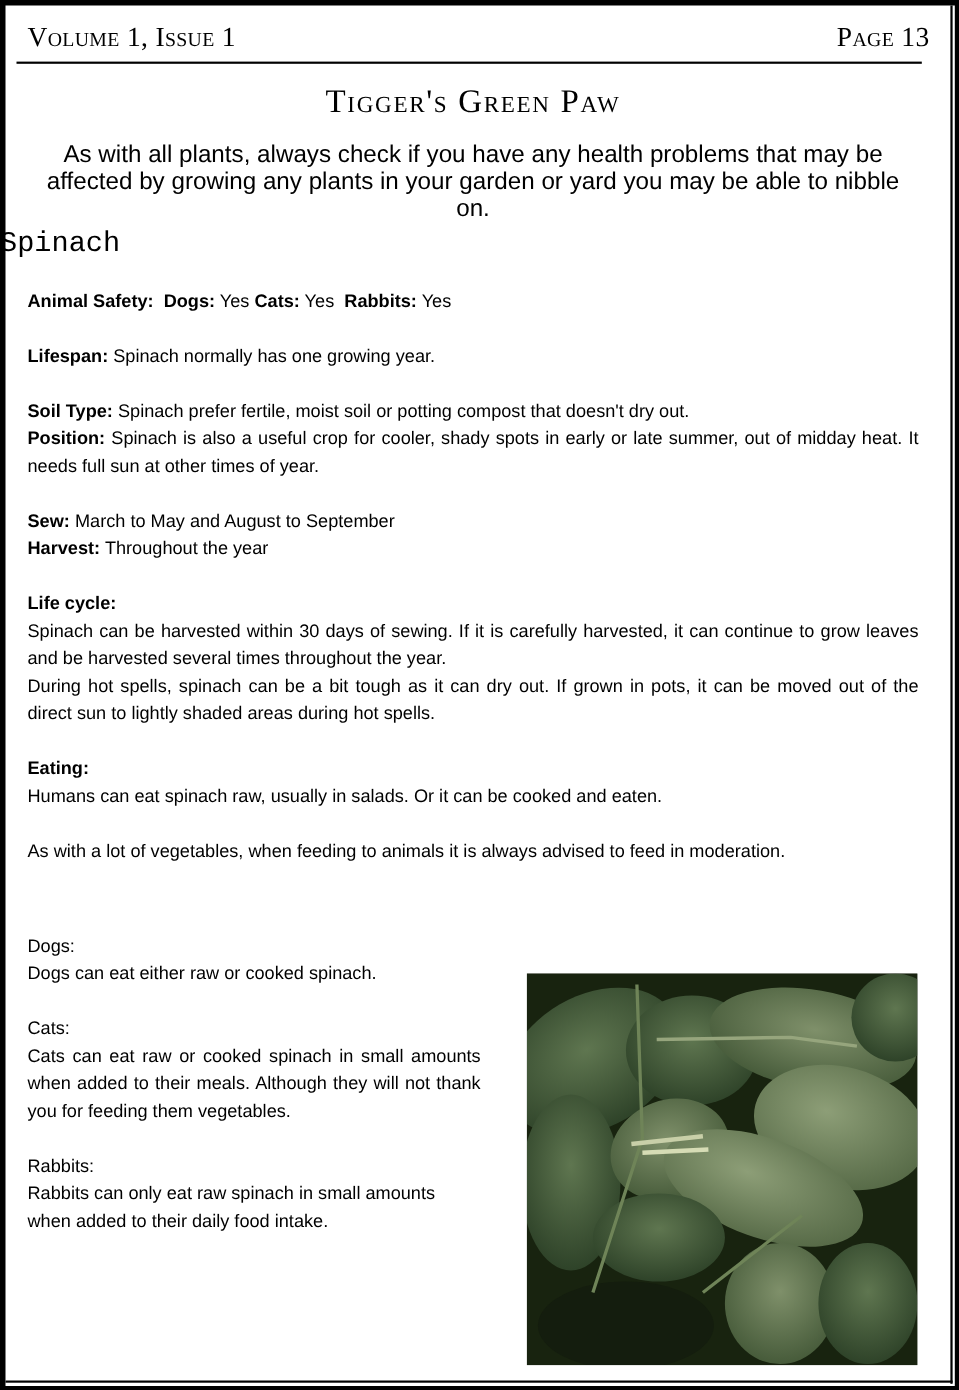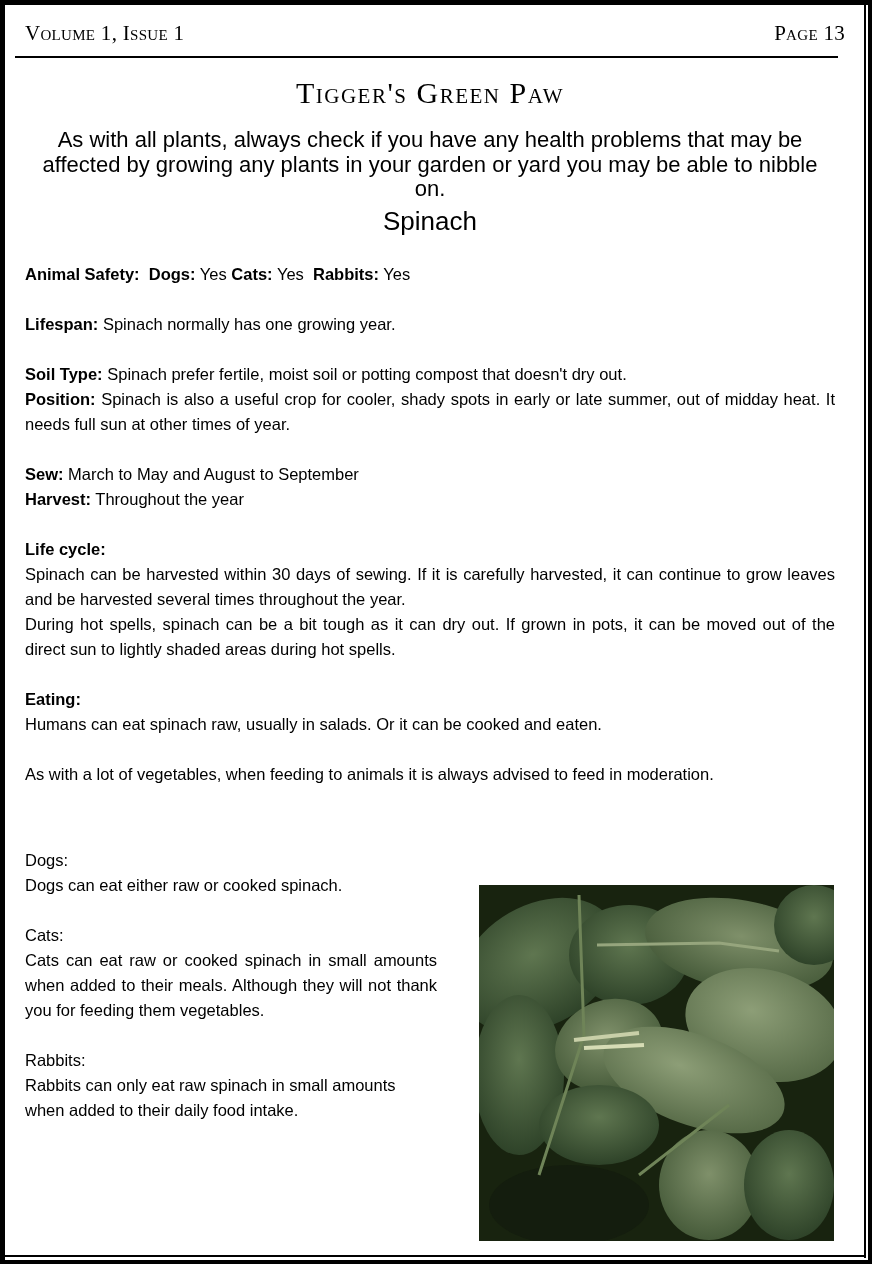--- a/index.html
+++ b/index.html
@@ -16,37 +16,38 @@
     .frame-inner-bottom {
       position: absolute; left: 5px; top: 1255px; width: 861px; height: 2px; background: #000;
     }
     .page {
       position: absolute; left: 0; top: 0; width: 872px; height: 1264px;
       font-family: "Liberation Sans", sans-serif; color: #000;
     }
     .hdr-left, .hdr-right {
       position: absolute; top: 21px;
       font-family: "Liberation Serif", serif; font-variant: small-caps;
-      font-size: 21px; letter-spacing: 0.3px;
+      font-size: 25px; letter-spacing: 0.3px;
     }
     .hdr-left { left: 25px; }
     .hdr-right { right: 27px; }
     .hdr-rule { position: absolute; left: 15px; top: 56px; width: 823px; height: 1.5px; background: #000; }
     .title {
       position: absolute; left: 0; width: 860px; top: 76px; text-align: center;
       font-family: "Liberation Serif", serif; font-variant: small-caps;
       font-size: 30px; letter-spacing: 1.5px;
     }
     .intro {
       position: absolute; left: 30px; width: 800px; top: 128px; text-align: center;
       font-size: 22px; line-height: 24.5px;
     }
     .plant-name {
-      position: absolute; left: 0; width: 860px; top: 206px; text-align: center;
+      position: absolute; left: 0; width: 860px; top: 206px; text-align: left;
       font-size: 26px;
+      font-family: Liberation Mono, monospace;
     }
     .body-text {
       position: absolute; left: 25px; width: 810px;
       font-size: 16.5px; line-height: 25px; text-align: justify;
     }
     .body-text b { font-weight: bold; }
     .para { margin: 0; }
     .gap { height: 25px; }
     .col-text {
       position: absolute; left: 25px; width: 412px; top: 848px;

